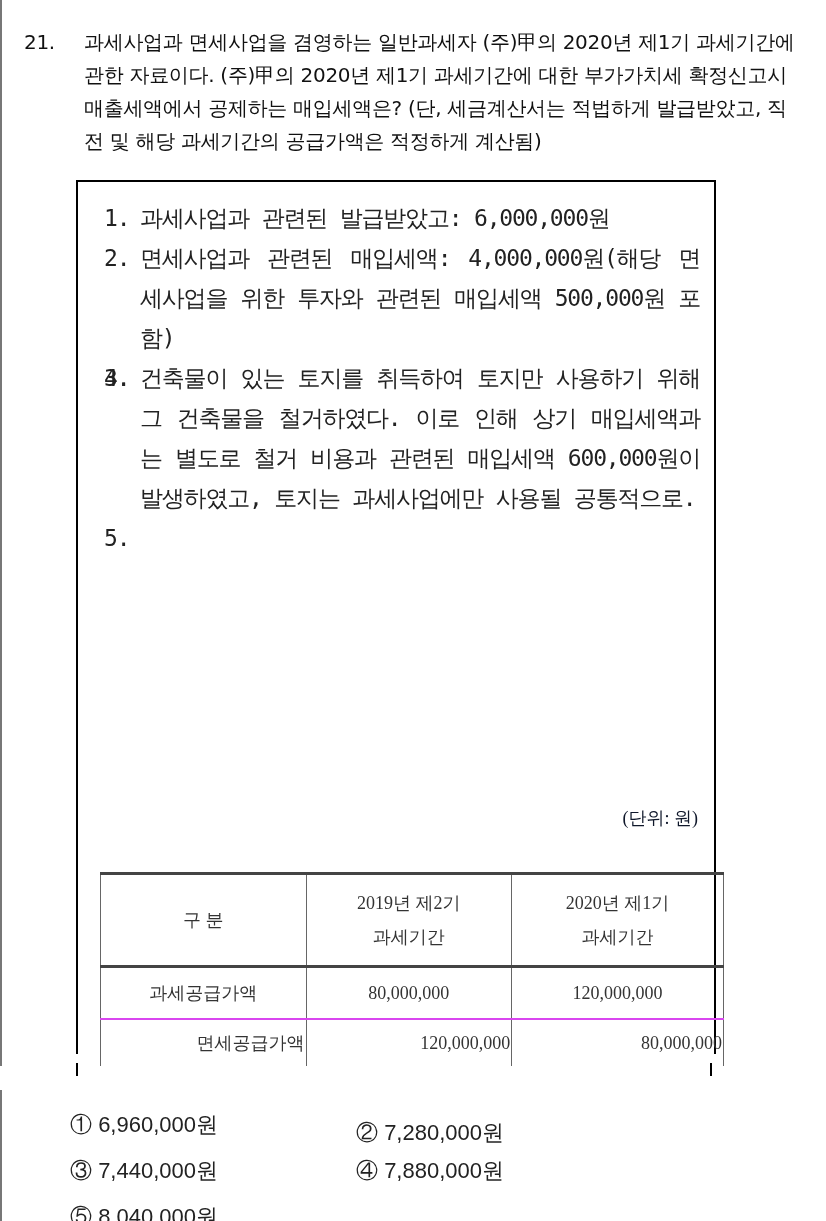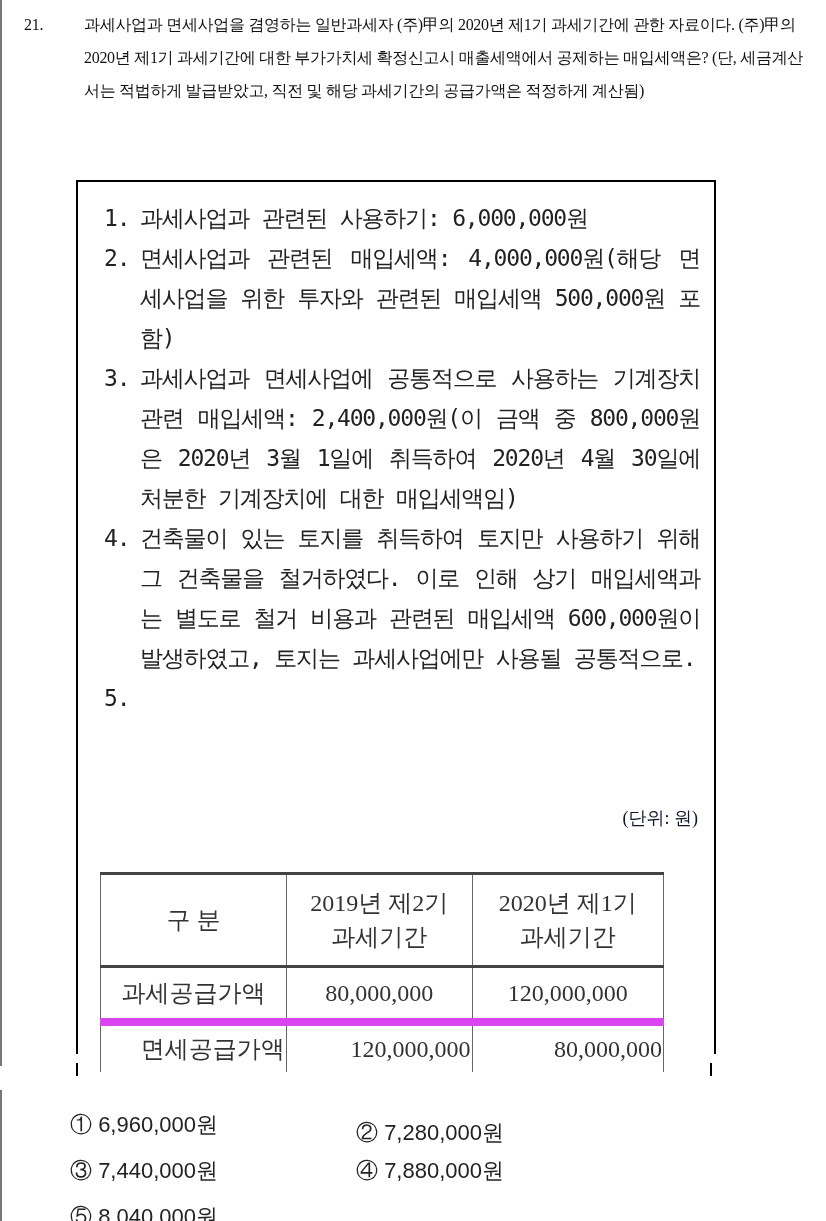--- a/index.html
+++ b/index.html
@@ -1,66 +1,65 @@
 <!DOCTYPE html>
 <html><head>
 <meta charset="utf-8">
 <style>
   html, body { margin:0; padding:0; background:#ffffff; }
   body { width:826px; height:1221px; position:relative; overflow:hidden;
          font-family:"DejaVu Sans","Liberation Sans",sans-serif; color:#111; }
   .page-border-top { position:absolute; left:0; top:0; width:2px; height:1066px; background:#777; }
   .page-border-bottom { position:absolute; left:0; top:1090px; width:2px; height:131px; background:#777; }
-  .question { position:absolute; left:24px; top:8px; width:780px; font-size:16px; line-height:33px; letter-spacing:-0.3px;font-family:Liberation Serif, serif; }
+  .question { position:absolute; left:24px; top:26px; width:780px; font-size:20px; line-height:33px; letter-spacing:-0.3px; }
   .question .num { position:absolute; left:0; top:0; }
   .question .stem { margin-left:60px; }
   .box { position:absolute; left:76px; top:180px; width:636px; height:872px;
          border-left:2px solid #000; border-right:2px solid #000; border-top:2px solid #000; }
   .box-tail-l { position:absolute; left:76px; top:1063px; width:2px; height:13px; background:#000; }
   .box-tail-r { position:absolute; left:710px; top:1063px; width:2px; height:13px; background:#000; }
   .items { position:absolute; left:26px; top:16px; width:596px; font-size:23px; line-height:40px;
            font-family:"DejaVu Sans Mono","Liberation Mono",monospace; letter-spacing:-1.2px; color:#222; }
   .item { position:relative; padding-left:36px; text-align:justify; }
   .item .n { position:absolute; left:0; top:0; }
   .unit { position:absolute; right:16px; top:624px; font-size:18px; color:#0f172a;
           font-family:"Liberation Serif",serif; }
-  table.supply { position:absolute; left:22px; top:690px; width:564px; border-collapse:collapse;
-                 font-family:"Liberation Serif",serif; font-size:24px; color:#333; }
+  table.supply { position:absolute; left:22px; top:690px; width:624px; border-collapse:collapse;
+                 font-family:"Liberation Serif",serif; font-size:18px; color:#333; }
   table.supply td, table.supply th { border-left:1px solid #666; border-right:1px solid #666; text-align:center; font-weight:normal; }
   table.supply tr.hdr th { border-top:3px solid #444; border-bottom:3px solid #444; height:88px; line-height:34px; }
-  table.supply tr.r1 td { height:48px; border-bottom:8px solid #d946ef; }
+  table.supply tr.r1 td { height:48px; border-bottom:2px solid #d946ef; }
   table.supply tr.r2 td { height:44px;text-align:right; }
   .choices { position:absolute; left:70px; top:1102px; width:600px; font-size:22px; line-height:46px;
              font-family:"Liberation Sans",sans-serif; color:#222; }
   .choice { position:absolute; white-space:nowrap;text-align:center; }
 </style>
 </head>
 <body>
 
 <div class="page-border-top"></div>
 <div class="page-border-bottom"></div>
 
 <div class="question">
   <span class="num">21.</span>
   <div class="stem">과세사업과 면세사업을 겸영하는 일반과세자 (주)甲의 2020년 제1기 과세기간에 관한 자료이다. (주)甲의 2020년 제1기 과세기간에 대한 부가가치세 확정신고시 매출세액에서 공제하는 매입세액은? (단, 세금계산서는 적법하게 발급받았고, 직전 및 해당 과세기간의 공급가액은 적정하게 계산됨)</div>
 </div>
 
 <div class="box">
   <div class="items">
     <div class="item">
       <span class="n">1.</span>
-      <span>과세사업과 관련된 사용하기: 6,000,000원</span>
+      <span>과세사업과 관련된 발급받았고: 6,000,000원</span>
     </div>
     <div class="item">
       <span class="n">2.</span>
       <span>면세사업과 관련된 매입세액: 4,000,000원(해당 면세사업을 위한 투자와 관련된 매입세액 500,000원 포함)</span>
     </div>
     <div class="item">
       <span class="n">3.</span>
-      <span>과세사업과 면세사업에 공통적으로 사용하는 기계장치 관련 매입세액: 2,400,000원(이 금액 중 800,000원은 2020년 3월 1일에 취득하여 2020년 4월 30일에 처분한 기계장치에 대한 매입세액임)</span>
     </div>
     <div class="item">
       <span class="n">4.</span>
       <span>건축물이 있는 토지를 취득하여 토지만 사용하기 위해 그 건축물을 철거하였다. 이로 인해 상기 매입세액과는 별도로 철거 비용과 관련된 매입세액 600,000원이 발생하였고, 토지는 과세사업에만 사용될 공통적으로.</span>
     </div>
     <div class="item">
       <span class="n">5.</span>
     </div>
   </div>
 

